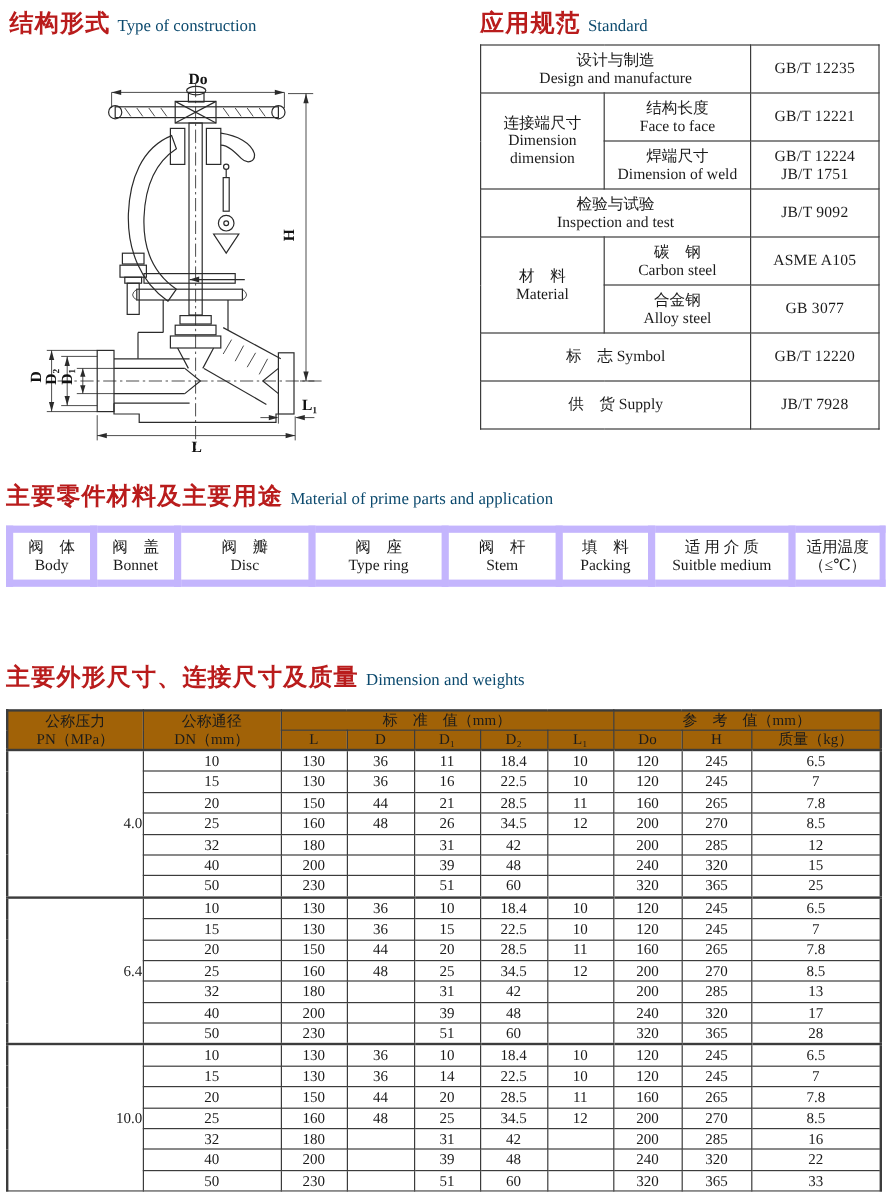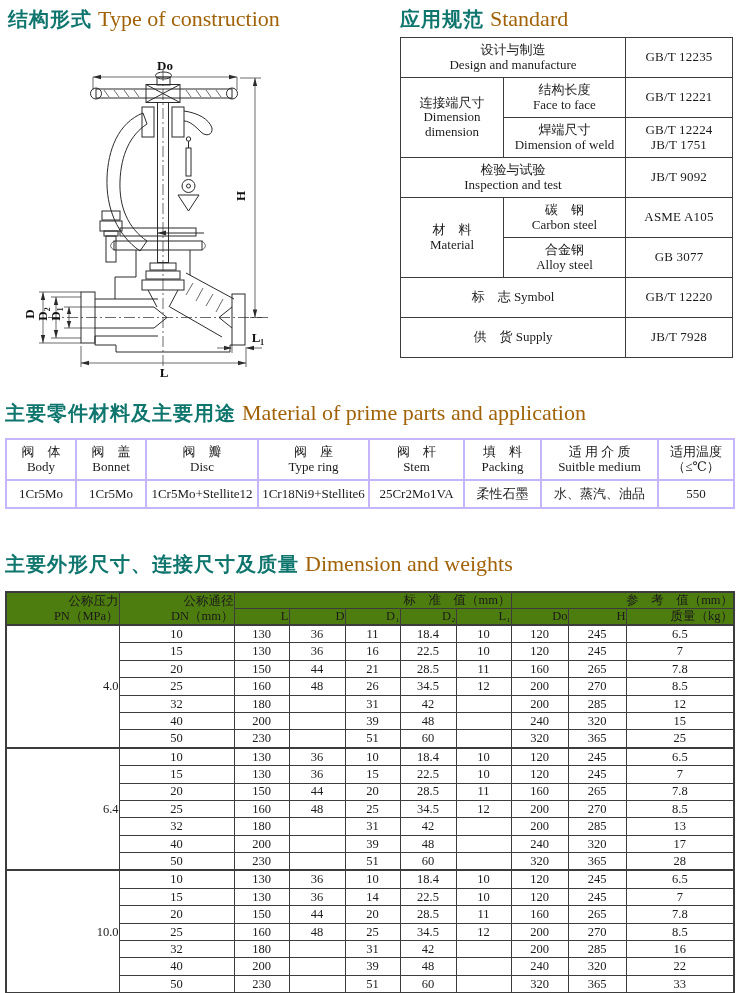--- a/index.html
+++ b/index.html
@@ -4,25 +4,25 @@
 <style>
   html,body{margin:0;padding:0;}
   body{
     width:738px;height:993px;position:relative;background:#ffffff;
     font-family:"Liberation Serif","DejaVu Serif",serif;color:#1b1b1b;
     overflow:hidden;
   }
   .sec-title{position:absolute;white-space:nowrap;}
   .sec-title .t-zh{
     font-family:"Liberation Sans","DejaVu Sans",sans-serif;
-    font-weight:700;font-size:20px;color:#0f766e;letter-spacing:1px;
+    font-weight:700;font-size:20px;color:#b91c1c;letter-spacing:1px;
   }
   .sec-title .t-en{
     font-family:"Liberation Serif","DejaVu Serif",serif;
-    font-size:22px;color:#a16207;margin-left:6px;
+    font-size:14px;color:#0c4a6e;margin-left:6px;
   }
   #title-construction{left:8px;top:6px;}
   #title-standard{left:400px;top:6px;}
   #title-materials{left:5px;top:400px;}
   #title-dimensions{left:5px;top:551px;}
 
   
   .std-table{
     position:absolute;left:400px;top:37px;width:332px;
     border-collapse:collapse;table-layout:fixed;font-size:13px;
@@ -33,36 +33,36 @@
   }
   .std-table .zh,.std-table .en{display:block;}
   .std-table .val{font-size:13px;letter-spacing:0.2px;}
 
   
   .mat-table{
     position:absolute;left:5px;top:438px;width:728px;
     border-collapse:collapse;table-layout:fixed;font-size:13px;
   }
   .mat-table th,.mat-table td{
-    border:2px solid #c4b5fd;text-align:center;vertical-align:middle;
+    border:6px solid #c4b5fd;text-align:center;vertical-align:middle;
     font-weight:normal;padding:0 1px;
   }
   .mat-table th{height:39px;line-height:1.15;}
   .mat-table td{height:26px;}
   .mat-table .zh,.mat-table .en{display:block;}
 
   
   .dim-table{
     position:absolute;left:5px;top:591px;width:728px;
     border-collapse:collapse;table-layout:fixed;font-size:12.5px;
     border:2px solid #3c3c3c;
   }
   .dim-table th{
-    background:#4d7c0f;font-weight:normal;border:1px solid #3c3c3c;
-    padding:0;line-height:1.15;height:15px;font-size:12.5px;text-align:right;
+    background:#a16207;font-weight:normal;border:1px solid #3c3c3c;
+    padding:0;line-height:1.15;height:15px;font-size:12.5px;
   }
   .dim-table th .line{display:block;}
   .dim-table td{
     border:1px solid #3c3c3c;height:16.4px;padding:0;text-align:center;
     vertical-align:middle;line-height:1;
   }
   .dim-table tr.group-start td{border-top:2px solid #3c3c3c;}
   .dim-table td.pn{vertical-align:middle;text-align:right;}
 
   
@@ -330,30 +330,20 @@
           <span class="zh">适 用 介 质</span>
           <span class="en">Suitble medium</span>
         </th>
         <th>
           <span class="zh">适用温度</span>
           <span class="en">（≤℃）</span>
         </th>
       </tr>
     </thead>
   <tbody id="materials-body">
-      <tr>
-        <td>1Cr5Mo</td>
-        <td>1Cr5Mo</td>
-        <td>1Cr5Mo+Stellite12</td>
-        <td>1Cr18Ni9+Stellite6</td>
-        <td>25Cr2Mo1VA</td>
-        <td>柔性石墨</td>
-        <td>水、蒸汽、油品</td>
-        <td>550</td>
-      </tr>
     </tbody>
 </table>
 
 <table class="dim-table">
   <colgroup>
     <col style="width:113px">
       <col style="width:115px">
       <col style="width:55px">
       <col style="width:56px">
     <col style="width:55px">

